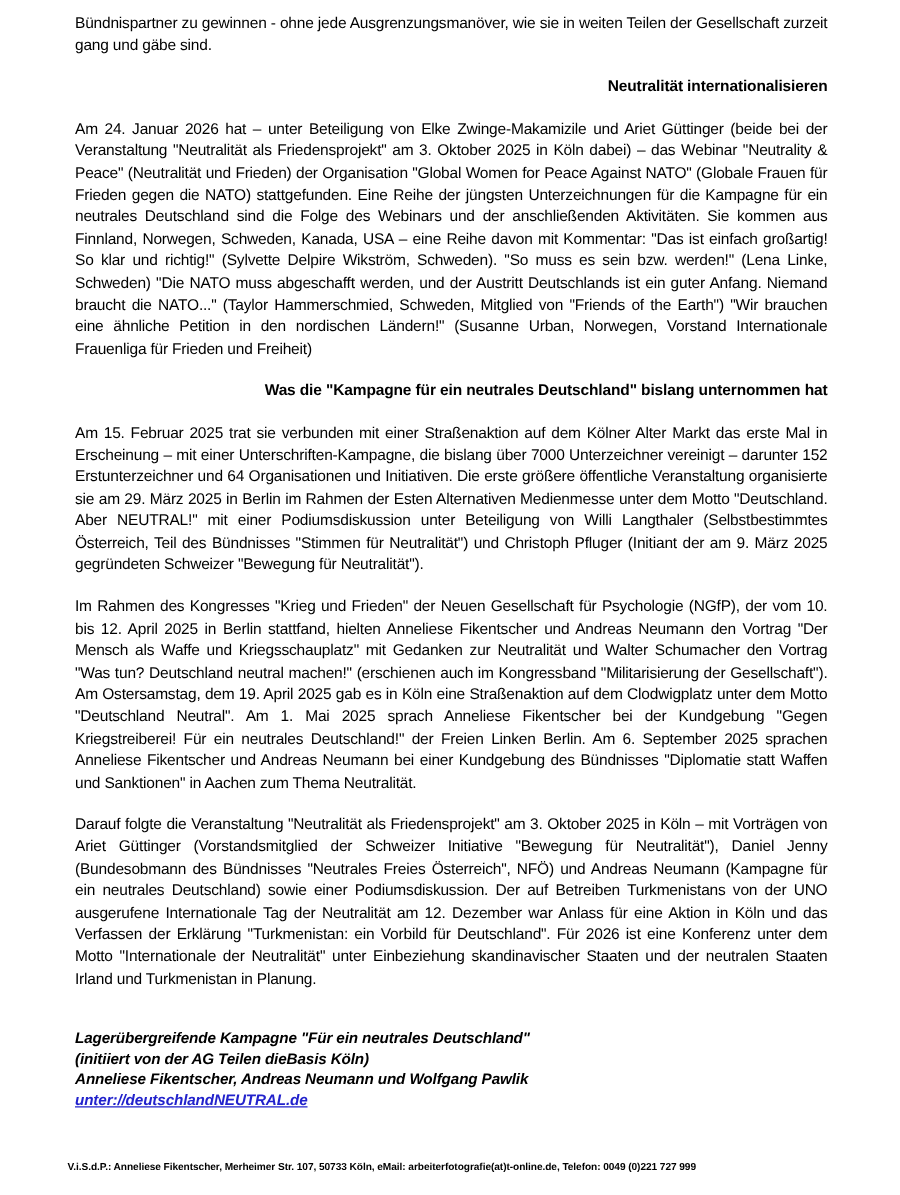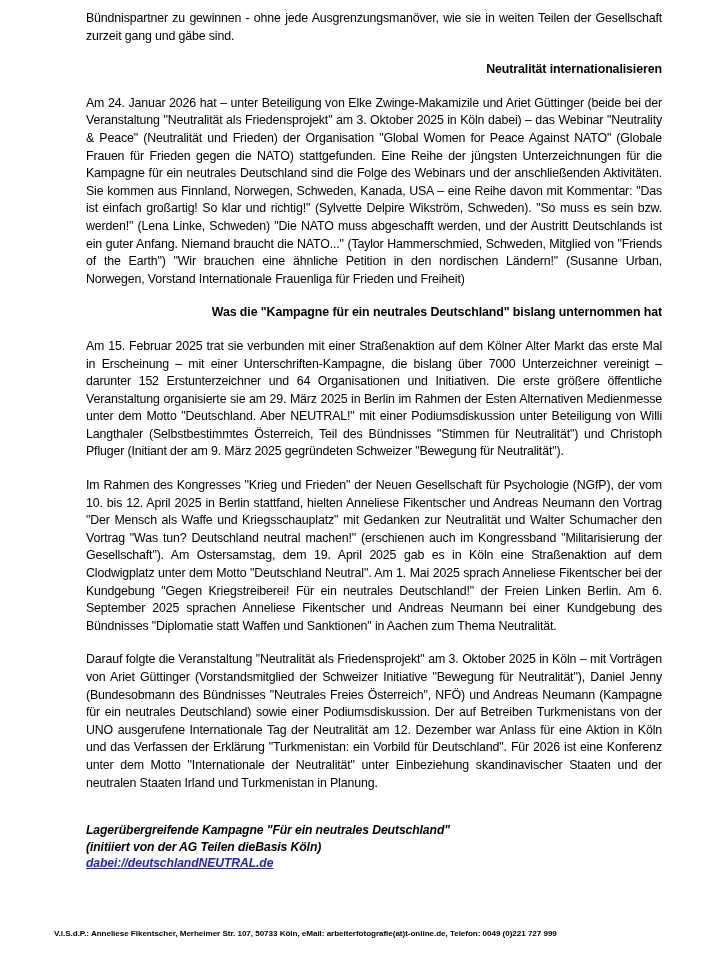--- a/index.html
+++ b/index.html
@@ -12,21 +12,21 @@
     height: 956px;
     font-family: "Liberation Sans", sans-serif;
     color: #000000;
     overflow: hidden;
   }
   .page {
     position: relative;
     width: 720px;
     height: 956px;
     box-sizing: border-box;
-    padding: 10px 58px 0 86px;
+    padding: 10px 58px 0 60px;
   }
   .body-text {
     font-size: 12.4px;
     line-height: 17.6px;
     text-align: justify;
     text-justify: inter-word;
     margin: 0 0 16px 0;
     letter-spacing: -0.15px;
     word-spacing: 0px;
     hyphens: none;
@@ -91,18 +91,19 @@
 
   <p class="body-text">Am 15. Februar 2025 trat sie verbunden mit einer Straßenaktion auf dem Kölner Alter Markt das erste Mal in Erscheinung – mit einer Unterschriften-Kampagne, die bislang über 7000 Unterzeichner vereinigt – darunter 152 Erstunterzeichner und 64 Organisationen und Initiativen. Die erste größere öffentliche Veranstaltung organisierte sie am 29. März 2025 in Berlin im Rahmen der Esten Alternativen Medienmesse unter dem Motto "Deutschland. Aber NEUTRAL!" mit einer Podiumsdiskussion unter Beteiligung von Willi Langthaler (Selbstbestimmtes Österreich, Teil des Bündnisses "Stimmen für Neutralität") und Christoph Pfluger (Initiant der am 9. März 2025 gegründeten Schweizer "Bewegung für Neutralität").</p>
 
   <p class="body-text">Im Rahmen des Kongresses "Krieg und Frieden" der Neuen Gesellschaft für Psychologie (NGfP), der vom 10. bis 12. April 2025 in Berlin stattfand, hielten Anneliese Fikentscher und Andreas Neumann den Vortrag "Der Mensch als Waffe und Kriegsschauplatz" mit Gedanken zur Neutralität und Walter Schumacher den Vortrag "Was tun? Deutschland neutral machen!" (erschienen auch im Kongressband "Militarisierung der Gesellschaft"). Am Ostersamstag, dem 19. April 2025 gab es in Köln eine Straßenaktion auf dem Clodwigplatz unter dem Motto "Deutschland Neutral". Am 1. Mai 2025 sprach Anneliese Fikentscher bei der Kundgebung "Gegen Kriegstreiberei! Für ein neutrales Deutschland!" der Freien Linken Berlin. Am 6. September 2025 sprachen Anneliese Fikentscher und Andreas Neumann bei einer Kundgebung des Bündnisses "Diplomatie statt Waffen und Sanktionen" in Aachen zum Thema Neutralität.</p>
 
   <p class="body-text">Darauf folgte die Veranstaltung "Neutralität als Friedensprojekt" am 3. Oktober 2025 in Köln – mit Vorträgen von Ariet Güttinger (Vorstandsmitglied der Schweizer Initiative "Bewegung für Neutralität"), Daniel Jenny (Bundesobmann des Bündnisses "Neutrales Freies Österreich", NFÖ) und Andreas Neumann (Kampagne für ein neutrales Deutschland) sowie einer Podiumsdiskussion. Der auf Betreiben Turkmenistans von der UNO ausgerufene Internationale Tag der Neutralität am 12. Dezember war Anlass für eine Aktion in Köln und das Verfassen der Erklärung "Turkmenistan: ein Vorbild für Deutschland". Für 2026 ist eine Konferenz unter dem Motto "Internationale der Neutralität" unter Einbeziehung skandinavischer Staaten und der neutralen Staaten Irland und Turkmenistan in Planung.</p>
 
   <div class="sig-block">
     <span class="sig-line">Lagerübergreifende Kampagne "Für ein neutrales Deutschland"</span>
     <span class="sig-line">(initiiert von der AG Teilen dieBasis Köln)</span>
-    <a class="sig-link" href="#" style="color: rgb(34, 34, 204);">dabei://deutschlandNEUTRAL.de</a>
+    <span class="sig-line">Anneliese Fikentscher, Andreas Neumann und Wolfgang Pawlik</span>
+    <a class="sig-link" href="#" style="color: rgb(34, 34, 204);">unter://deutschlandNEUTRAL.de</a>
   </div>
 
   <div class="footer">V.i.S.d.P.: Anneliese Fikentscher, Merheimer Str. 107, 50733 Köln, eMail: arbeiterfotografie(at)t-online.de, Telefon: 0049 (0)221 727 999</div>
 
 </div>
 
 </body></html>

